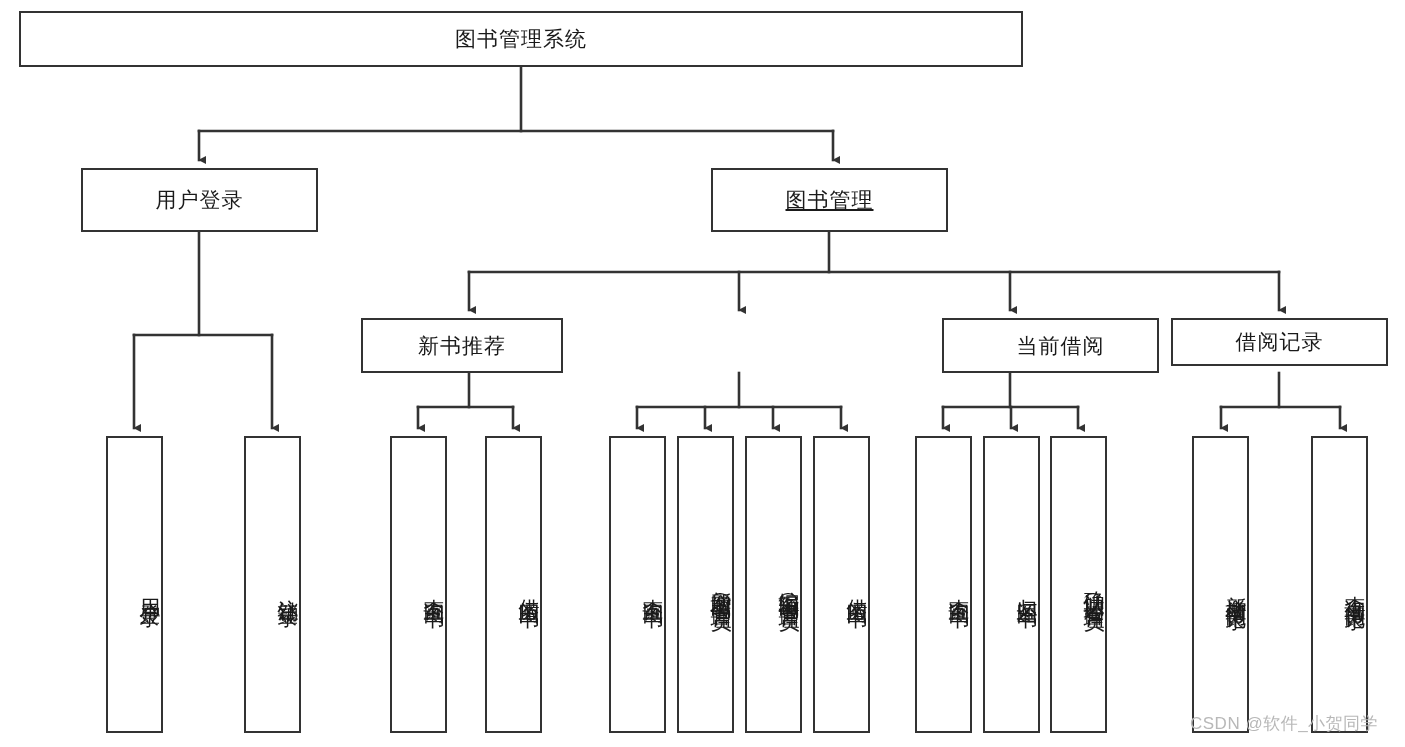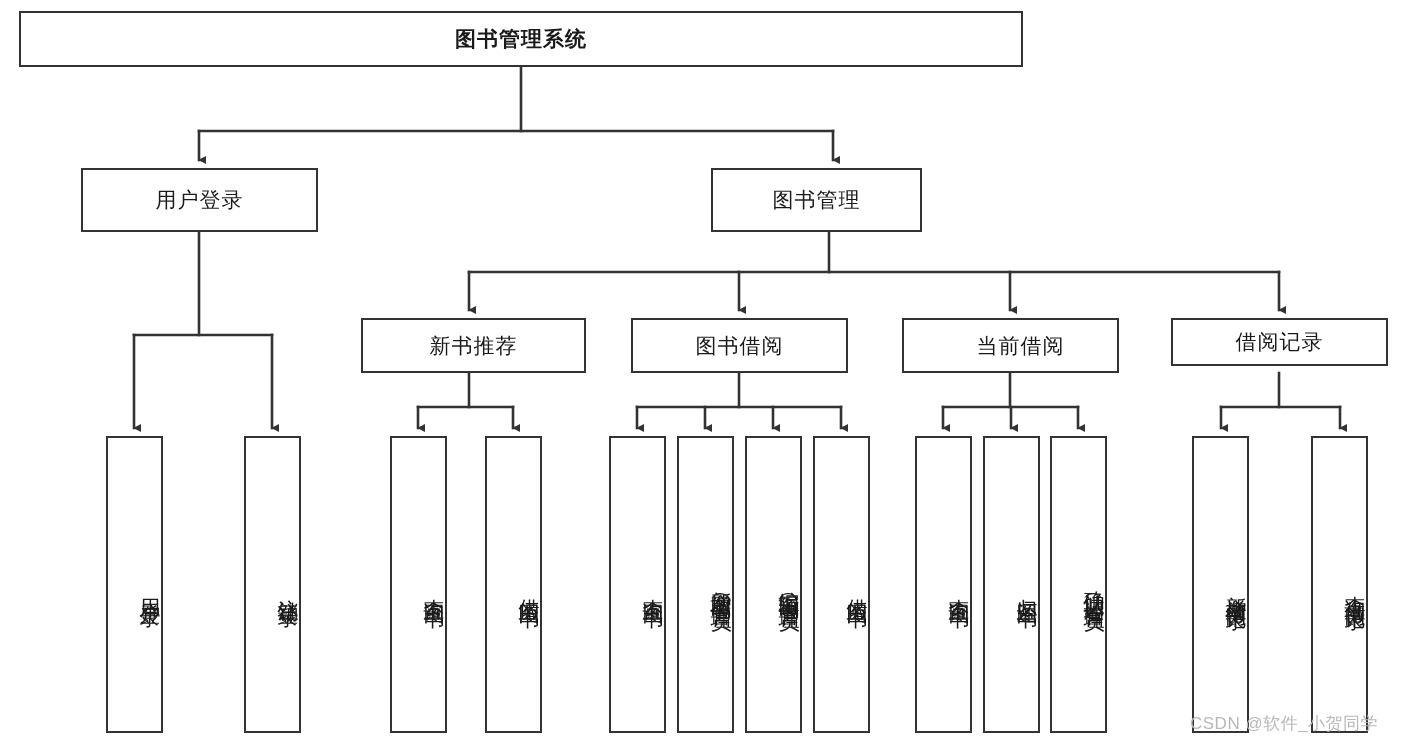--- a/index.html
+++ b/index.html
@@ -110,38 +110,35 @@
       <path d="M1011,407 L1011,428" marker-end="url(#arw)"></path>
       <path d="M1078,407 L1078,428" marker-end="url(#arw)"></path>
 
       <path d="M1279,373 L1279,407"></path>
       <path d="M1221,407 L1340,407"></path>
       <path d="M1221,407 L1221,428" marker-end="url(#arw)"></path>
       <path d="M1340,407 L1340,428" marker-end="url(#arw)"></path>
     </g>
   </svg>
 
-  <div class="node hbox" style="left:19px;top:11px;width:1004px;height:56px;font-weight:bold;">
+  <div class="node hbox" style="left:19px;top:11px;width:1004px;height:56px;">
     <span>图书管理系统</span>
   </div>
 
   <div class="node hbox" style="left:81px;top:168px;width:237px;height:64px;">
     <span>用户登录</span>
   </div>
-  <div class="node hbox" style="left:711px;top:168px;width:211px;height:64px;">
+  <div class="node hbox" style="left:711px;top:168px;width:237px;height:64px;text-decoration:underline;">
     <span>图书管理</span>
   </div>
 
-  <div class="node hbox" style="left:361px;top:318px;width:225px;height:55px;text-align:center;">
+  <div class="node hbox" style="left:361px;top:318px;width:202px;height:55px;text-align:center;">
     <span>新书推荐</span>
   </div>
-  <div class="node hbox" style="left:631px;top:318px;width:217px;height:55px;">
-    <span>图书借阅</span>
-  </div>
-  <div class="node hbox" style="left:902px;top:318px;width:217px;height:55px;padding-left:20px;">
+  <div class="node hbox" style="left:942px;top:318px;width:217px;height:55px;padding-left:20px;">
     <span>当前借阅</span>
   </div>
   <div class="node hbox" style="left:1171px;top:318px;width:217px;height:48px;">
     <span>借阅记录</span>
   </div>
 
   <div class="node vbox" style="left:106px;top:436px;width:57px;height:297px;">
     <span class="vlabel">用户登录</span>
   </div>
   <div class="node vbox" style="left:244px;top:436px;width:57px;height:297px;">

